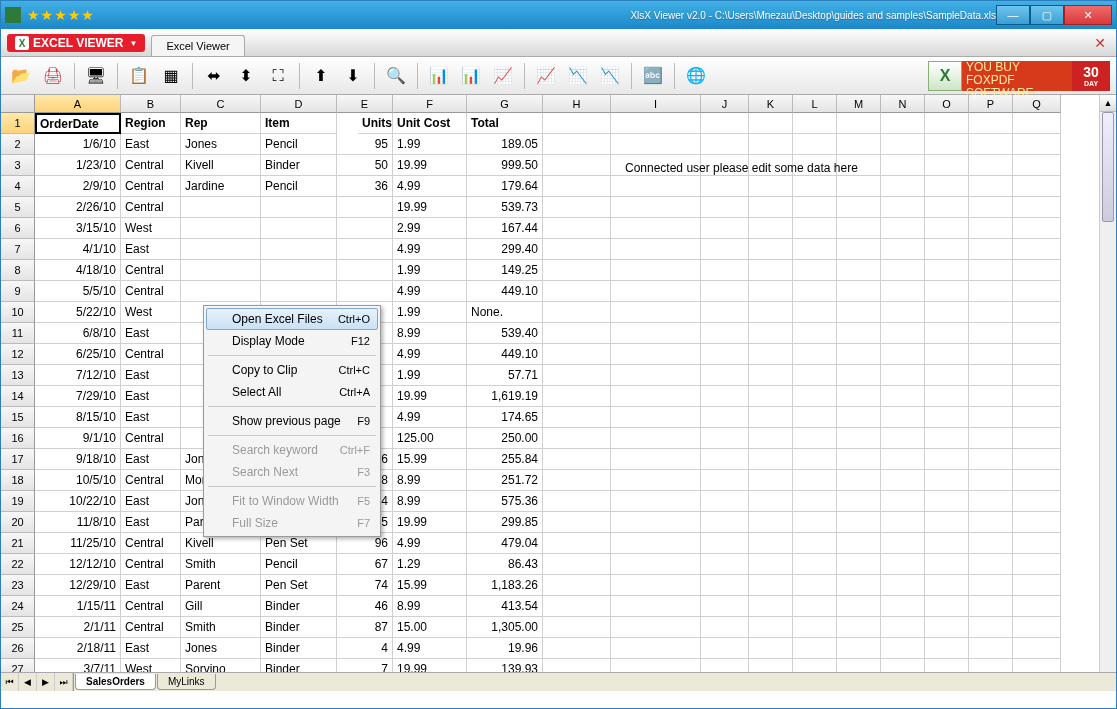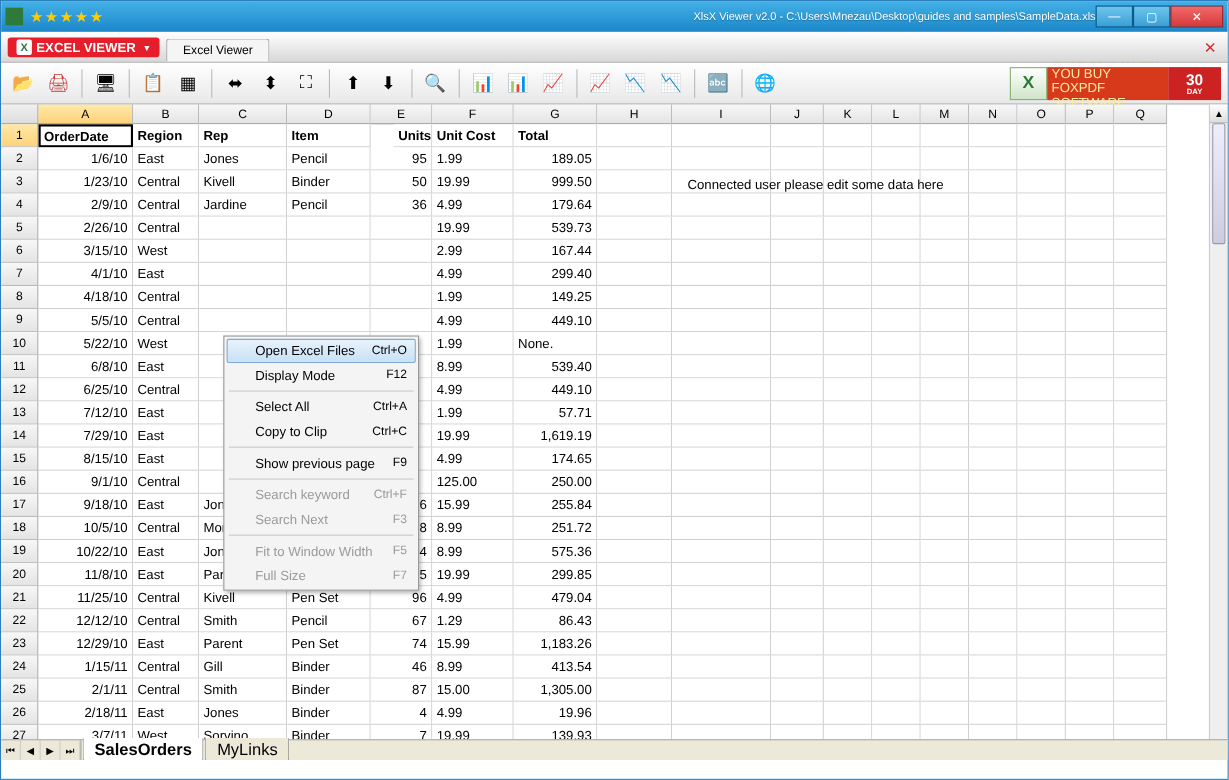--- a/index.html
+++ b/index.html
@@ -19,42 +19,42 @@
 .tab{background:#f5f5f5;border:1px solid #aaa;border-bottom:none;padding:4px 14px;margin-left:6px;font-size:11px;border-radius:3px 3px 0 0}
 .tab-close{position:absolute;right:10px;top:6px;color:#c33;font-size:14px;cursor:pointer}
 .toolbar{height:38px;background:linear-gradient(#fff,#e8e8e8);display:flex;align-items:center;padding:0 6px;gap:4px;border-bottom:1px solid #aaa}
 .tb-btn{width:28px;height:28px;display:flex;align-items:center;justify-content:center;border-radius:3px;cursor:pointer;position:relative}
 .tb-sep{width:1px;height:26px;background:#bbb;margin:0 3px}
 .tb-ico{font-size:16px}
 .promo{margin-left:auto;display:flex;align-items:stretch;height:30px}
 .promo-x{width:34px;background:linear-gradient(#fff,#cfe5c8);display:flex;align-items:center;justify-content:center;font-weight:bold;color:#2d7a3a;font-size:16px;border:1px solid #88b070}
 .promo-mid{background:#d63a1a;color:#ffea9e;font-size:8px;padding:2px 4px;width:110px;line-height:1.1;display:flex;flex-direction:column;justify-content:center}
 .promo-mid .so{font-weight:bold;font-size:9px;color:#ffe477}
-.promo-30{background:#c22;color:#fff;width:48px;display:flex;flex-direction:column;align-items:center;justify-content:center;font-weight:bold}
+.promo-30{background:#c22;color:#fff;width:38px;display:flex;flex-direction:column;align-items:center;justify-content:center;font-weight:bold}
 .promo-30 .big{font-size:14px}
 .promo-30 .sm{font-size:7px}
 .sheet-area{position:relative;height:596px;overflow:hidden}
 .grid{display:grid;grid-template-columns:34px 86px 60px 80px 76px 56px 74px 76px 68px 90px 48px 44px 44px 44px 44px 44px 44px 48px;position:relative}
 .cell{border-right:1px solid #d0d0d0;border-bottom:1px solid #d0d0d0;height:21px;padding:2px 4px;font-size:12px;overflow:hidden;white-space:nowrap;background:#fff;display:flex;align-items:center}
 .col-hdr{background:linear-gradient(#f7f7f7,#e4e4e4);justify-content:center;font-size:11px;border-right:1px solid #bbb;border-bottom:1px solid #999;height:18px}
 .row-hdr{background:linear-gradient(#f7f7f7,#e4e4e4);justify-content:center;font-size:11px;border-right:1px solid #999;border-bottom:1px solid #bbb}
 .row-hdr.sel,.col-hdr.sel{background:linear-gradient(#ffe9a8,#fed27a)}
 .num{justify-content:flex-end}
 .corner{background:linear-gradient(#f0f0f0,#ddd);border-right:1px solid #999;border-bottom:1px solid #999}
 .overflow-text{position:absolute;white-space:nowrap;font-size:12px;z-index:2}
 .context-menu{position:absolute;left:202px;top:210px;width:178px;background:#f4f4f4;border:1px solid #9a9a9a;box-shadow:2px 2px 4px rgba(0,0,0,.3);z-index:50;padding:2px}
 .cm-item{display:flex;align-items:center;padding:4px 8px 4px 26px;font-size:11px;position:relative;cursor:pointer}
 .cm-item.hl{background:linear-gradient(#e8f2fb,#c8e1f6);border:1px solid #7da9d4;border-radius:2px;padding:3px 7px 3px 25px}
 .cm-item.disabled{color:#9a9a9a;cursor:default}
 .cm-item .sc{margin-left:auto;font-size:11px}
 .cm-sep{height:1px;background:#c8c8c8;margin:3px 2px}
 .sheet-tabs{height:19px;display:flex;align-items:center;border-top:1px solid #aaa;background:#ece9d8;position:absolute;bottom:0;left:0;right:0}
 .nav-btns{display:flex;border-right:1px solid #999}
 .nav-btn{width:18px;height:18px;display:flex;align-items:center;justify-content:center;font-size:9px;cursor:pointer;border-right:1px solid #ccc}
-.stab{padding:2px 10px;font-size:15px;border:1px solid #999;border-top:none;background:#ece9d8;border-radius:0 0 4px 4px;margin-left:1px;cursor:pointer}
+.stab{padding:2px 10px;font-size:10px;border:1px solid #999;border-top:none;background:#ece9d8;border-radius:0 0 4px 4px;margin-left:1px;cursor:pointer}
 .stab.active{background:#fff;font-weight:bold}
 .vscroll{position:absolute;right:0;top:0;bottom:0;width:17px;background:#efefef;border-left:1px solid #ccc}
 .vscroll .arrow{height:17px;display:flex;align-items:center;justify-content:center;font-size:9px;background:linear-gradient(#fff,#ddd);border-bottom:1px solid #bbb;cursor:pointer}
 .vscroll .arrow.bot{position:absolute;bottom:0;left:0;right:0;border-top:1px solid #bbb;border-bottom:none}
 .vscroll .thumb{position:absolute;top:17px;left:2px;right:2px;height:110px;background:linear-gradient(#eef,#ccd);border:1px solid #99a;border-radius:2px}
 </style>
 </head>
 <body>
 
 <div class="titlebar">
@@ -679,26 +679,26 @@
       <div class="cm-item hl">
         <span>Open Excel Files</span>
         <span class="sc">Ctrl+O</span>
       </div>
       <div class="cm-item">
         <span>Display Mode</span>
         <span class="sc">F12</span>
       </div>
       <div class="cm-sep"></div>
       <div class="cm-item">
+        <span>Copy to Clip</span>
+        <span class="sc">Ctrl+C</span>
+      </div>
+      <div class="cm-item">
         <span>Select All</span>
         <span class="sc">Ctrl+A</span>
-      </div>
-      <div class="cm-item">
-        <span>Copy to Clip</span>
-        <span class="sc">Ctrl+C</span>
       </div>
       <div class="cm-sep"></div>
       <div class="cm-item">
         <span>Show previous page</span>
         <span class="sc">F9</span>
       </div>
       <div class="cm-sep"></div>
       <div class="cm-item disabled">
         <span>Search keyword</span>
         <span class="sc">Ctrl+F</span>

